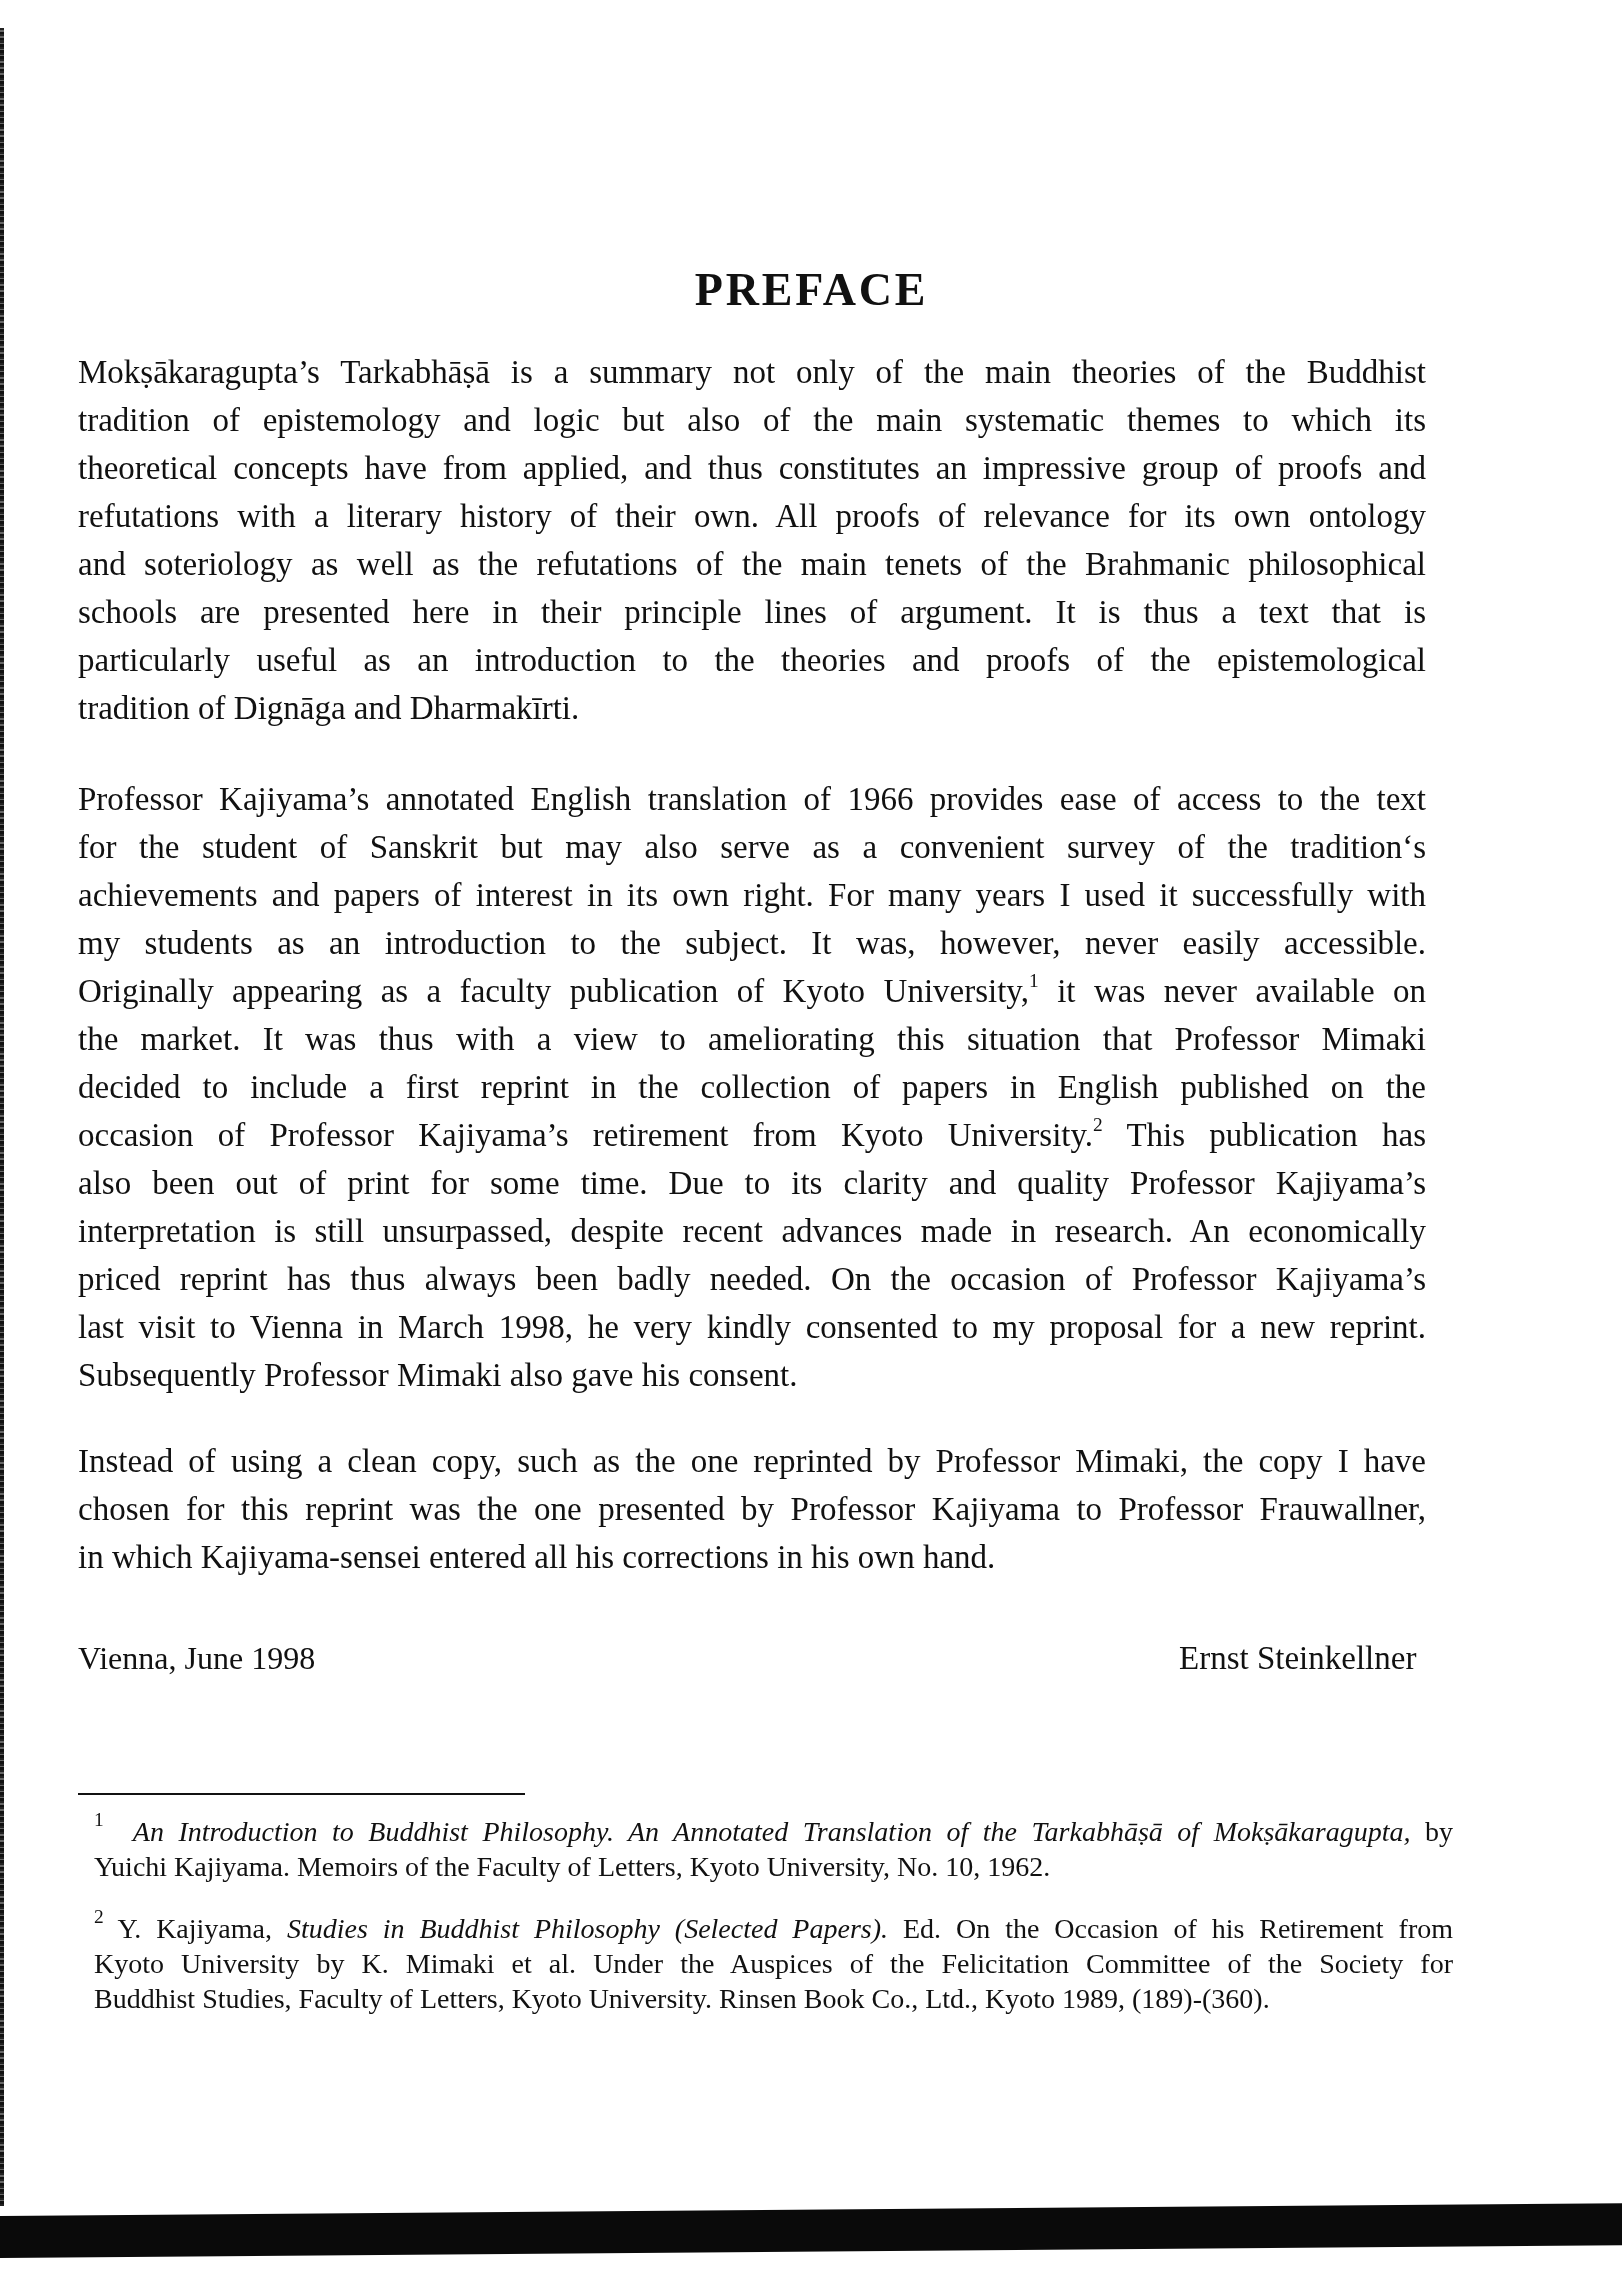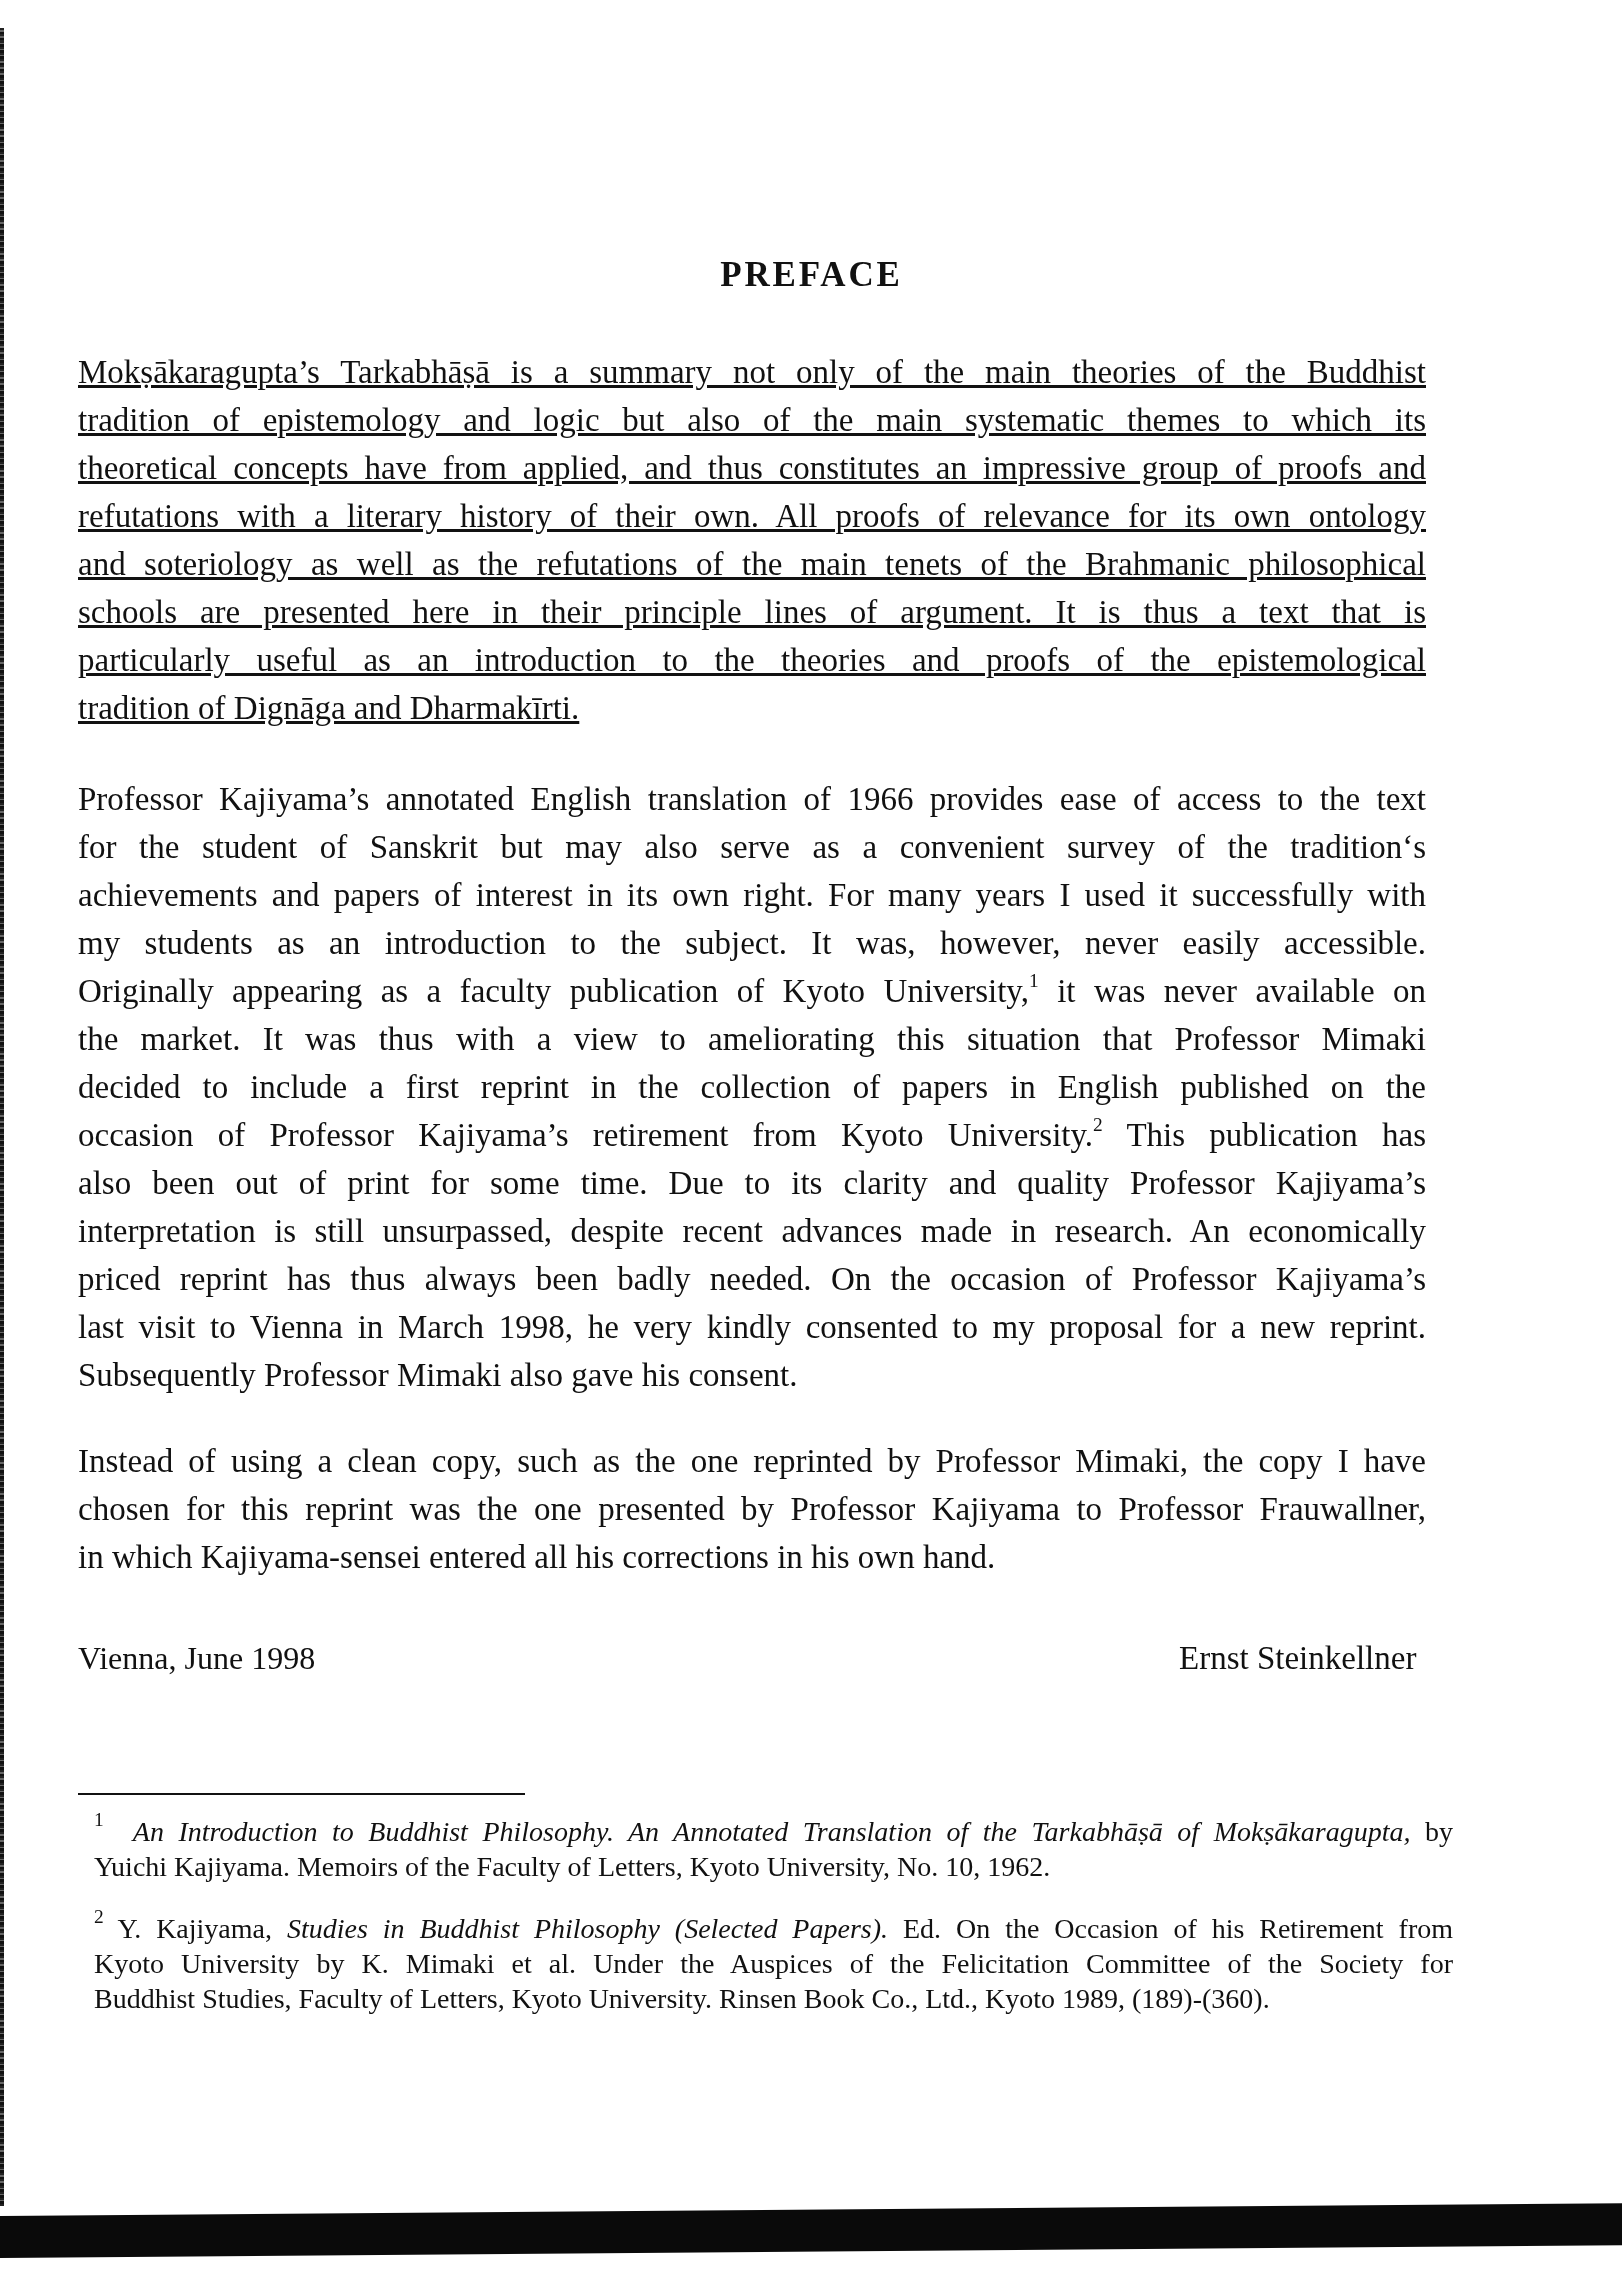--- a/index.html
+++ b/index.html
@@ -12,28 +12,28 @@
     position: absolute; left: 0; top: 28px; width: 4.2px; height: 2178px;
     background: repeating-linear-gradient(180deg, #222 0 2.1px, #666 2.1px 3.5px, #111 3.5px 6.2px);
   }
   .bottom-band {
     position: absolute; left: 0; top: 2216px; width: 1623px; height: 42px;
     background: #0a0a0a;
     transform: skewY(-0.45deg); transform-origin: left top;
   }
   .title {
     position: absolute; left: 0; width: 1623px; top: 232px;
-    text-align: center; font-size: 35px; letter-spacing: 2.8px;
+    text-align: center; font-size: 46px; letter-spacing: 2.8px;
   }
   .body-text {
     position: absolute; left: 78px; width: 1348px;
     font-size: 33px; line-height: 48px; text-align: justify;
   }
   .para { margin: 0; }
-  #p1 { top: 348px; text-decoration: underline; }
+  #p1 { top: 348px; }
   #p2 { top: 775px; }
   #p3 { top: 1437px; }
   .line { display: block; text-align: justify; text-align-last: justify; white-space: nowrap; }
   .line.last { text-align-last: left; }
   sup { font-size: 19.4px; line-height: 0; vertical-align: 15.3px; }
   .sig-place { position: absolute; left: 78px; top: 1640px; font-size: 32px; }
   .sig-name { position: absolute; left: 1151px; top: 1640px; font-size: 33px; margin-left: 28px; }
   .fn-rule { position: absolute; left: 78px; top: 1793px; width: 447px; height: 2.1px; background: #111; }
   .footnote { position: absolute; left: 78px; width: 1359px; font-size: 28px; line-height: 35px; margin-left: 16px; }
   #fn1 { top: 1814px; }

